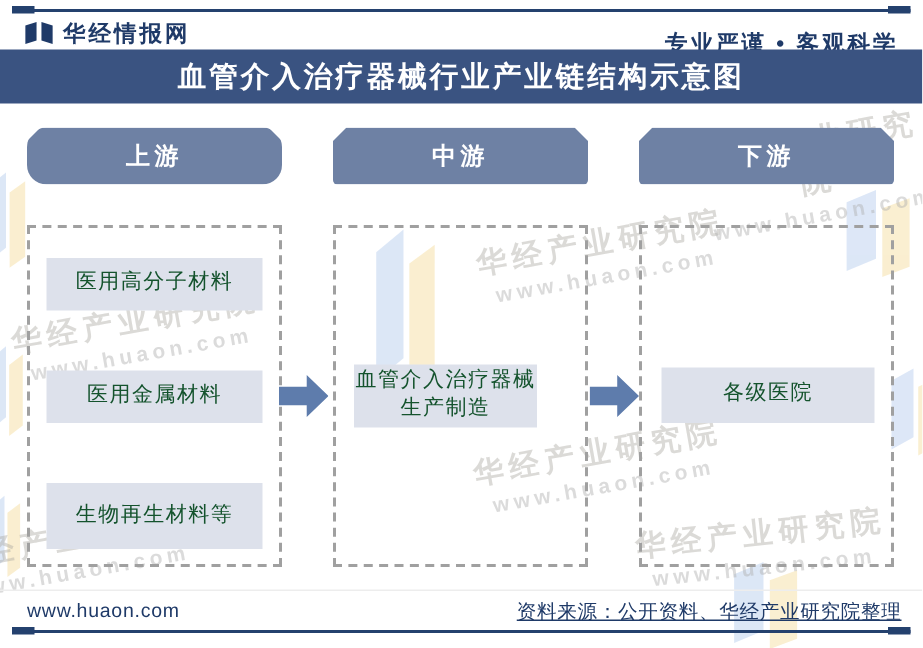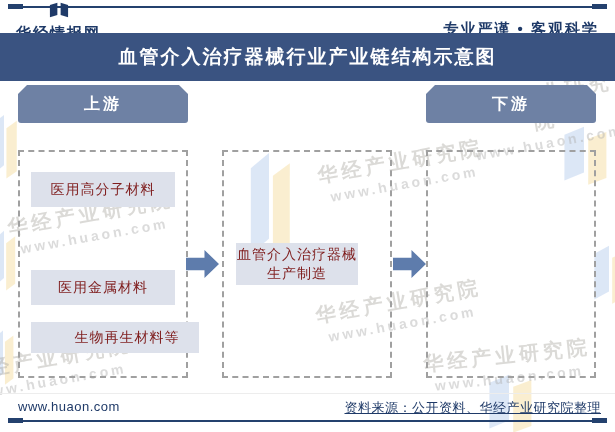--- a/index.html
+++ b/index.html
@@ -10,44 +10,44 @@
   .rule{position:absolute;left:8px;right:8px;height:2px;background:#24416e;}
   .rule::before,.rule::after{content:"";position:absolute;top:-2px;width:15px;height:5px;background:#24416e;}
   .rule::before{left:0;}
   .rule::after{right:0;}
   .rule.top{top:6px;}
   .rule.bottom{top:420px;}
 
   
   .hdr{position:absolute;top:11px;left:16px;right:16px;height:22px;
        display:flex;justify-content:space-between;align-items:center;color:#1f3a68;}
-  .brand{display:flex;align-items:center;gap:6px;font-size:15px;font-weight:bold;letter-spacing:2px;flex-direction:column;}
+  .brand{display:flex;align-items:center;gap:6px;font-size:15px;font-weight:bold;letter-spacing:2px;}
   .brand svg{display:block;}
   .tagline{font-size:15px;font-weight:bold;letter-spacing:2px;margin-top:15px;}
 
   
-  .titlebar{position:absolute;top:33px;left:0;width:615px;height:48px;background:#3a5381;
+  .titlebar{position:absolute;top:33px;left:0;width:615px;height:36px;background:#3a5381;
             display:flex;align-items:center;justify-content:center;
             color:#ffffff;font-size:19px;font-weight:bold;letter-spacing:2px;}
 
   
   .colhead{position:absolute;top:85px;width:170px;height:38px;background:#6e81a4;
            display:flex;align-items:center;justify-content:center;color:#fff;
            font-size:16px;font-weight:bold;letter-spacing:3px;
            clip-path:polygon(9px 0,161px 0,100% 9px,100% 100%,0 100%,0 9px);
            border-radius:0 0 3px 3px;}
-  .ch1{left:18px;} .ch2{left:222px;} .ch3{left:426px;align-items:center;}
+  .ch1{left:18px;border-radius:13px;} .ch2{left:222px;} .ch3{left:426px;align-items:center;}
 
   
   .panel{position:absolute;top:150px;width:166px;height:224px;border:2px dashed #a0a0a0;background:transparent;}
   .p1{left:18px;} .p2{left:222px;} .p3{left:426px;}
 
   
   .ibox{position:absolute;background:#dde1eb;display:flex;align-items:center;justify-content:center;
-        text-align:center;font-size:14px;color:#7f1d1d;letter-spacing:1px;}
+        text-align:center;font-size:14px;color:#14532d;letter-spacing:1px;font-family:Liberation Mono, monospace;}
   .ibox span{white-space:pre-line;line-height:1.35;}
 
   
   .arrow{position:absolute;top:250px;width:33px;height:28px;background:#5e7cac;
          clip-path:polygon(0 28%,56% 28%,56% 0,100% 50%,56% 100%,56% 72%,0 72%);}
   .a1{left:186px;} .a2{left:393px;}
 
   
   .wm{position:absolute;transform:rotate(-10deg);text-align:center;pointer-events:none;}
   .wm .l1{display:block;font-size:20px;font-weight:bold;letter-spacing:4px;color:rgba(170,166,160,0.42);}
@@ -149,43 +149,49 @@
     <div class="tagline">专业严谨 • 客观科学</div>
   </div>
 
   <div class="titlebar">
     <span>血管介入治疗器械行业产业链结构示意图</span>
   </div>
 
   <div class="colhead ch1">
     <span>上游</span>
   </div>
+  <div class="colhead ch2">
+    <span>中游</span>
+  </div>
   <div class="colhead ch3">
     <span>下游</span>
   </div>
 
   <div class="panel p1"></div>
   <div class="panel p2"></div>
   <div class="panel p3"></div>
 
   <div class="ibox" style="left:31px;top:172px;width:144px;height:35px;">
     <span>医用高分子材料</span>
   </div>
-  <div class="ibox" style="left:31px;top:247px;width:144px;height:35px;margin-top:23px;">
+  <div class="ibox" style="left:31px;top:247px;width:144px;height:35px;">
     <span>医用金属材料</span>
   </div>
-  <div class="ibox" style="left:31px;top:322px;width:144px;height:31px;padding-left:24px;">
+  <div class="ibox" style="left:31px;top:322px;width:144px;height:44px;">
     <span>生物再生材料等</span>
   </div>
 
   <div class="ibox" style="left:236px;top:243px;width:122px;height:42px;">
     <span>血管介入治疗器械
 生产制造</span>
   </div>
 
+  <div class="ibox" style="left:441px;top:245px;width:142px;height:37px;">
+    <span>各级医院</span>
+  </div>
 
   <div class="arrow a1"></div>
   <div class="arrow a2"></div>
 
   <div class="footer-sep"></div>
   <div class="fsite">www.huaon.com</div>
   <div class="fsource">资料来源：公开资料、华经产业研究院整理</div>
   <div class="rule bottom"></div>
 
 </div>

